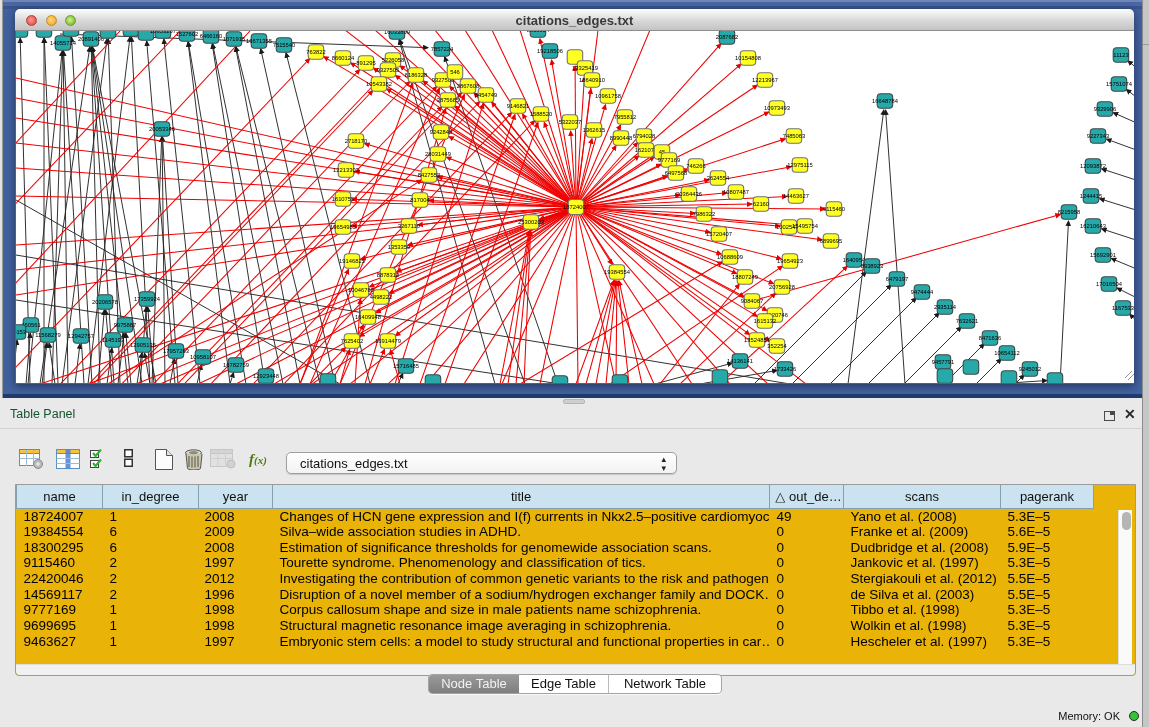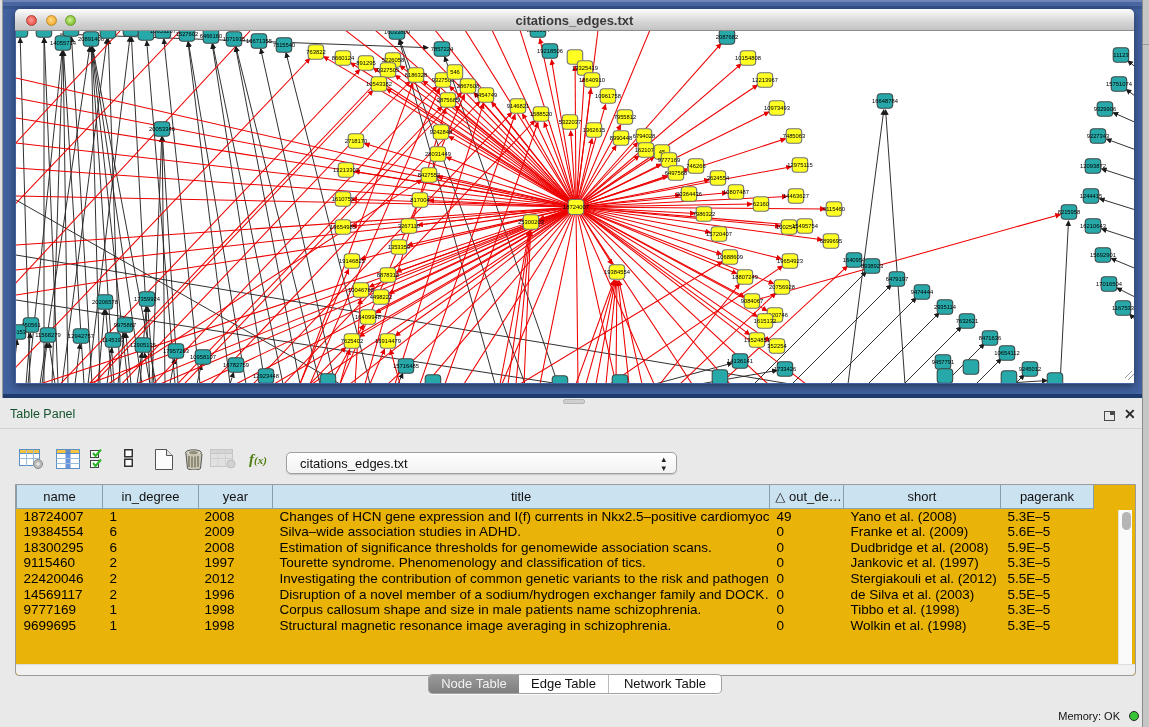--- a/index.html
+++ b/index.html
@@ -649,21 +649,21 @@
   </div>
   <div id="tbl">
    <table>
     <tbody>
             <tr>
               <th class="c1">name</th>
               <th class="c2">in_degree</th>
               <th class="c3">year</th>
               <th class="c4">title</th>
               <th class="c5" style="text-align:center;padding-left:4px">△ out_de…</th>
-              <th class="c6">short</th>
+              <th class="c6">scans</th>
               <th class="c7">pagerank</th>
             </tr>
 <tr>
               <td class="c1">18724007</td>
               <td class="c2">1</td>
               <td class="c3">2008</td>
               <td class="c4">Changes of HCN gene expression and I(f) currents in Nkx2.5–positive cardiomyoc…</td>
               <td class="c5">49</td>
               <td class="c6">Yano et al. (2008)</td>
               <td class="c7">5.3E–5</td>
@@ -722,20 +722,29 @@
               <td class="c6">Tibbo et al. (1998)</td>
               <td class="c7">5.3E–5</td>
             </tr>
 <tr>
               <td class="c1">9699695</td>
               <td class="c2">1</td>
               <td class="c3">1998</td>
               <td class="c4">Structural magnetic resonance image averaging in schizophrenia.</td>
               <td class="c5">0</td>
               <td class="c6">Wolkin et al. (1998)</td>
+              <td class="c7">5.3E–5</td>
+            </tr>
+<tr>
+              <td class="c1">9463627</td>
+              <td class="c2">1</td>
+              <td class="c3">1997</td>
+              <td class="c4">Embryonic stem cells: a model to study structural and functional properties in car…</td>
+              <td class="c5">0</td>
+              <td class="c6">Hescheler et al. (1997)</td>
               <td class="c7">5.3E–5</td>
             </tr>
    </tbody>
         </table>
    <div id="vsb">
           <div class="th"></div>
         </div>
    <div id="hsb"></div>
   </div>
   <div id="tabs"><span class="sel" style="width:90px">Node Table</span><span style="width:89px">Edge Table</span><span class="sep"></span><span style="width:112px">Network Table</span></div>

